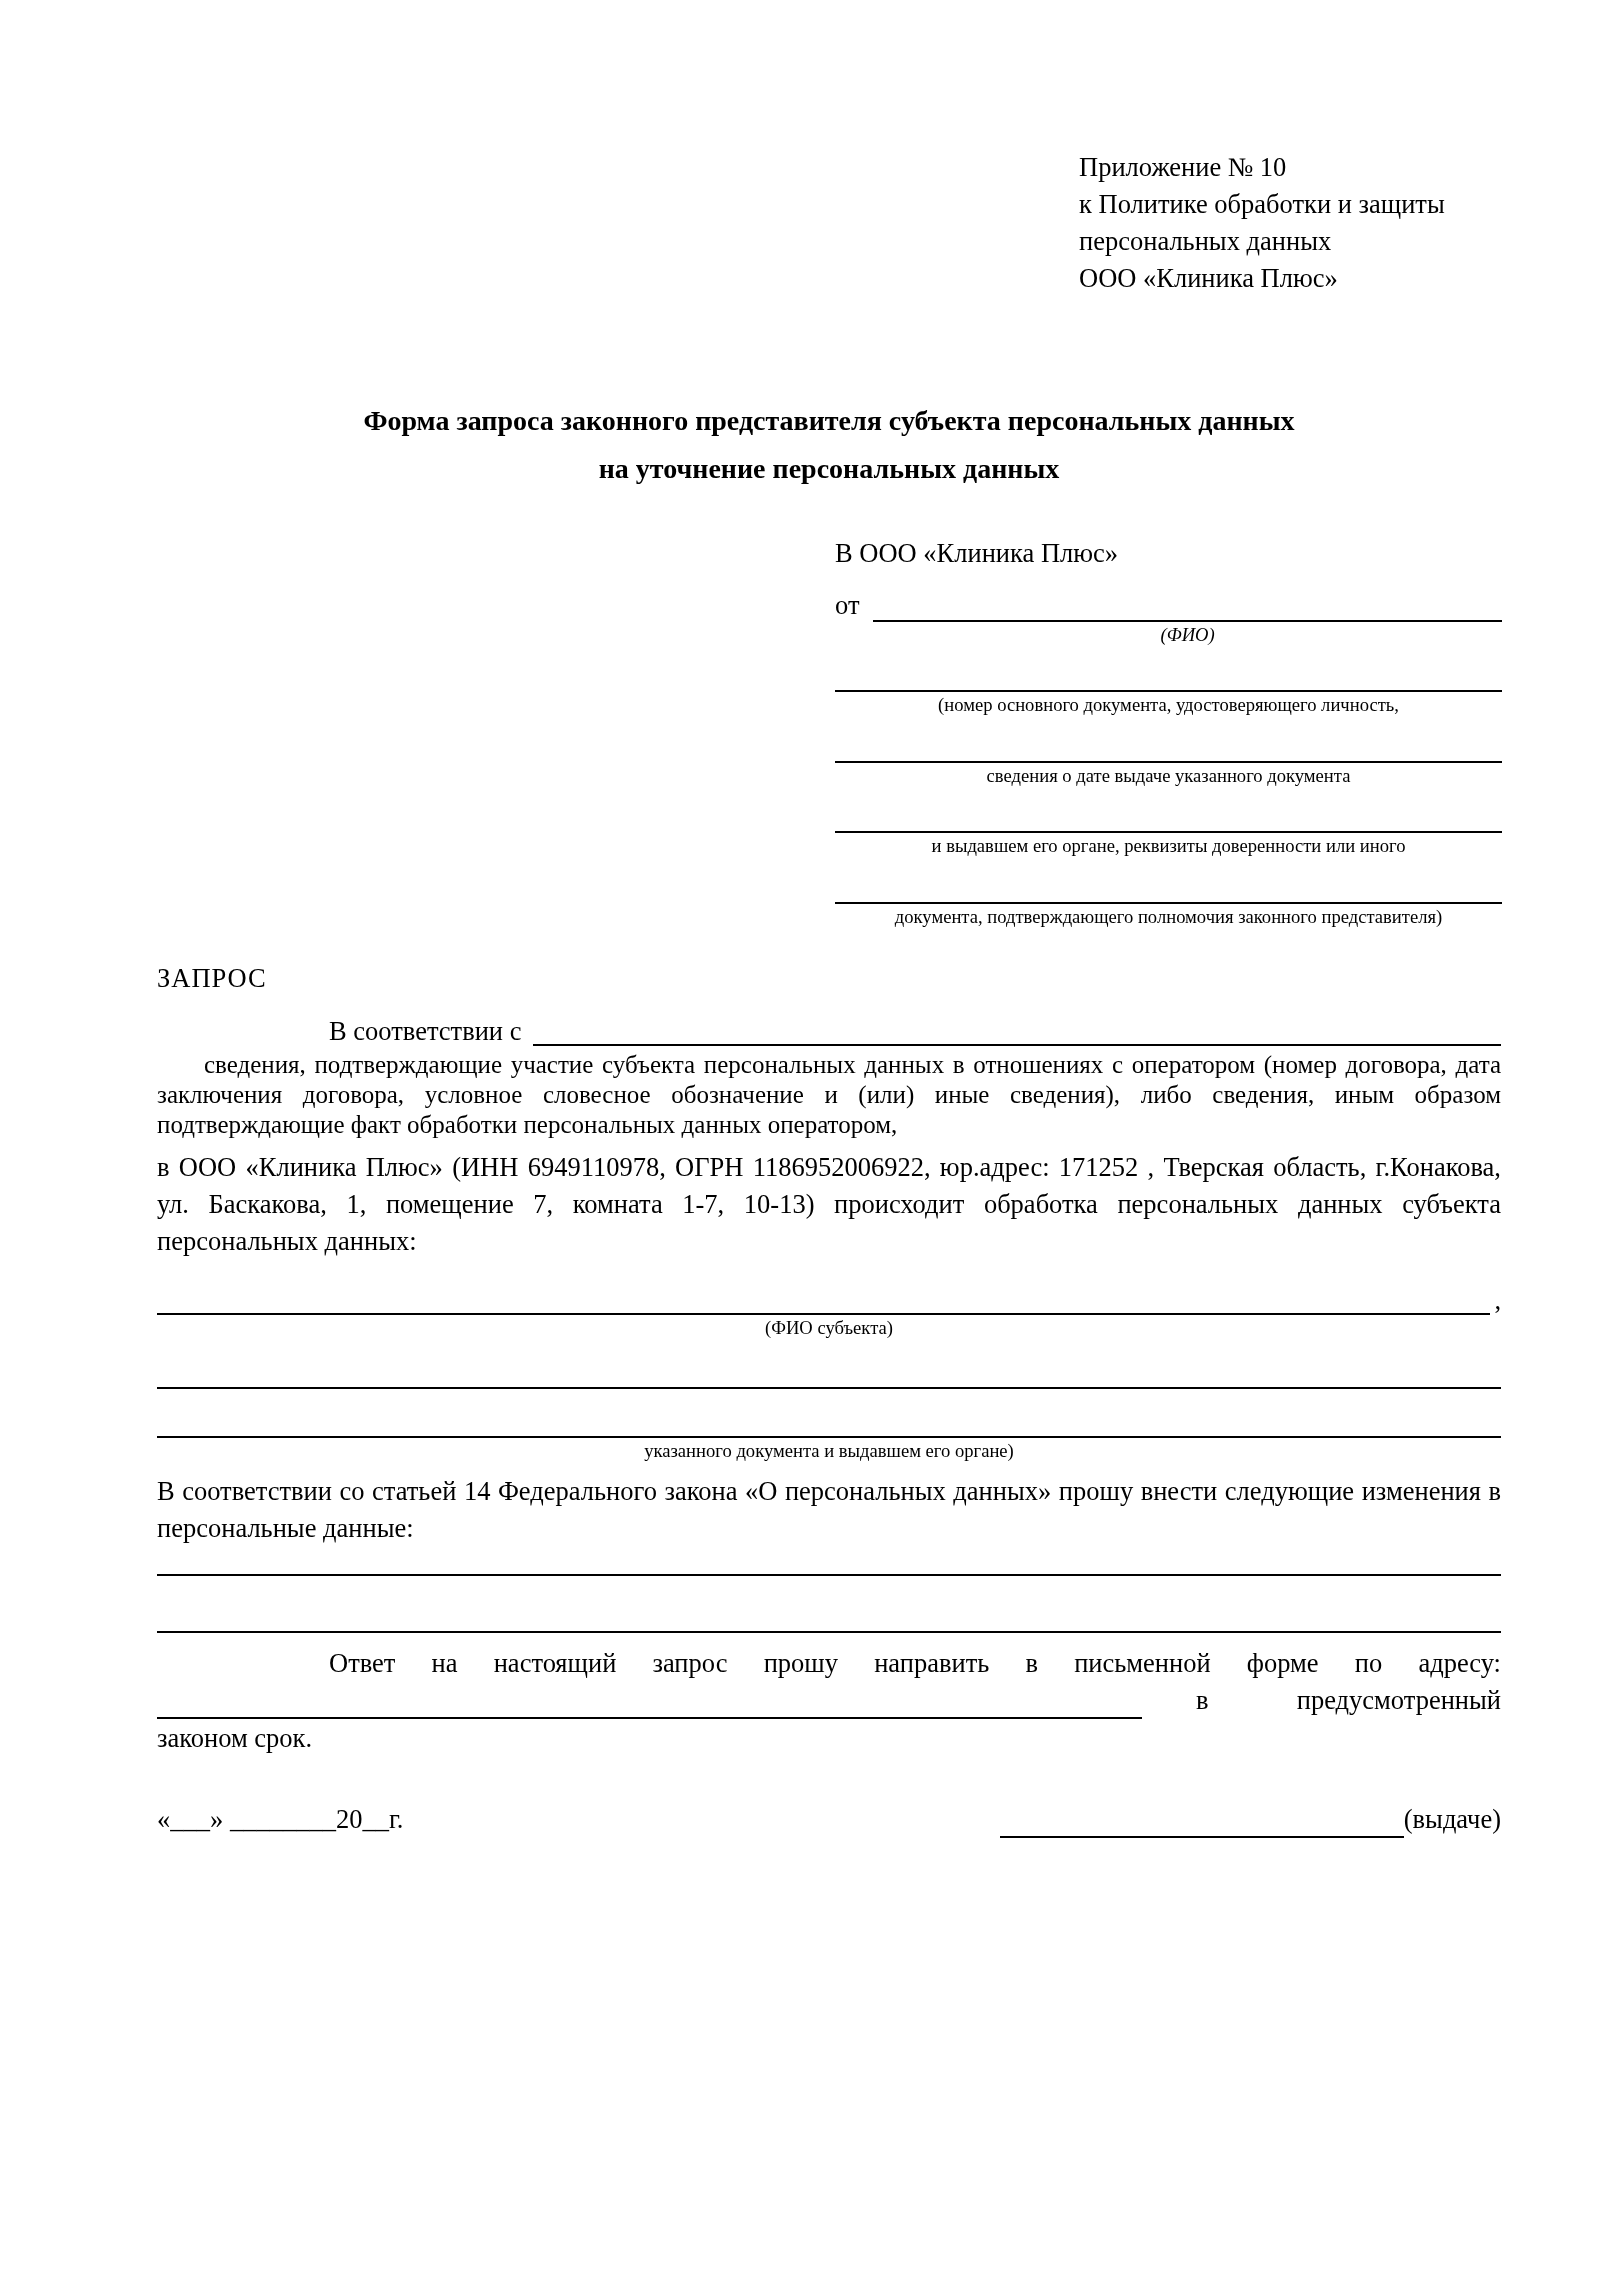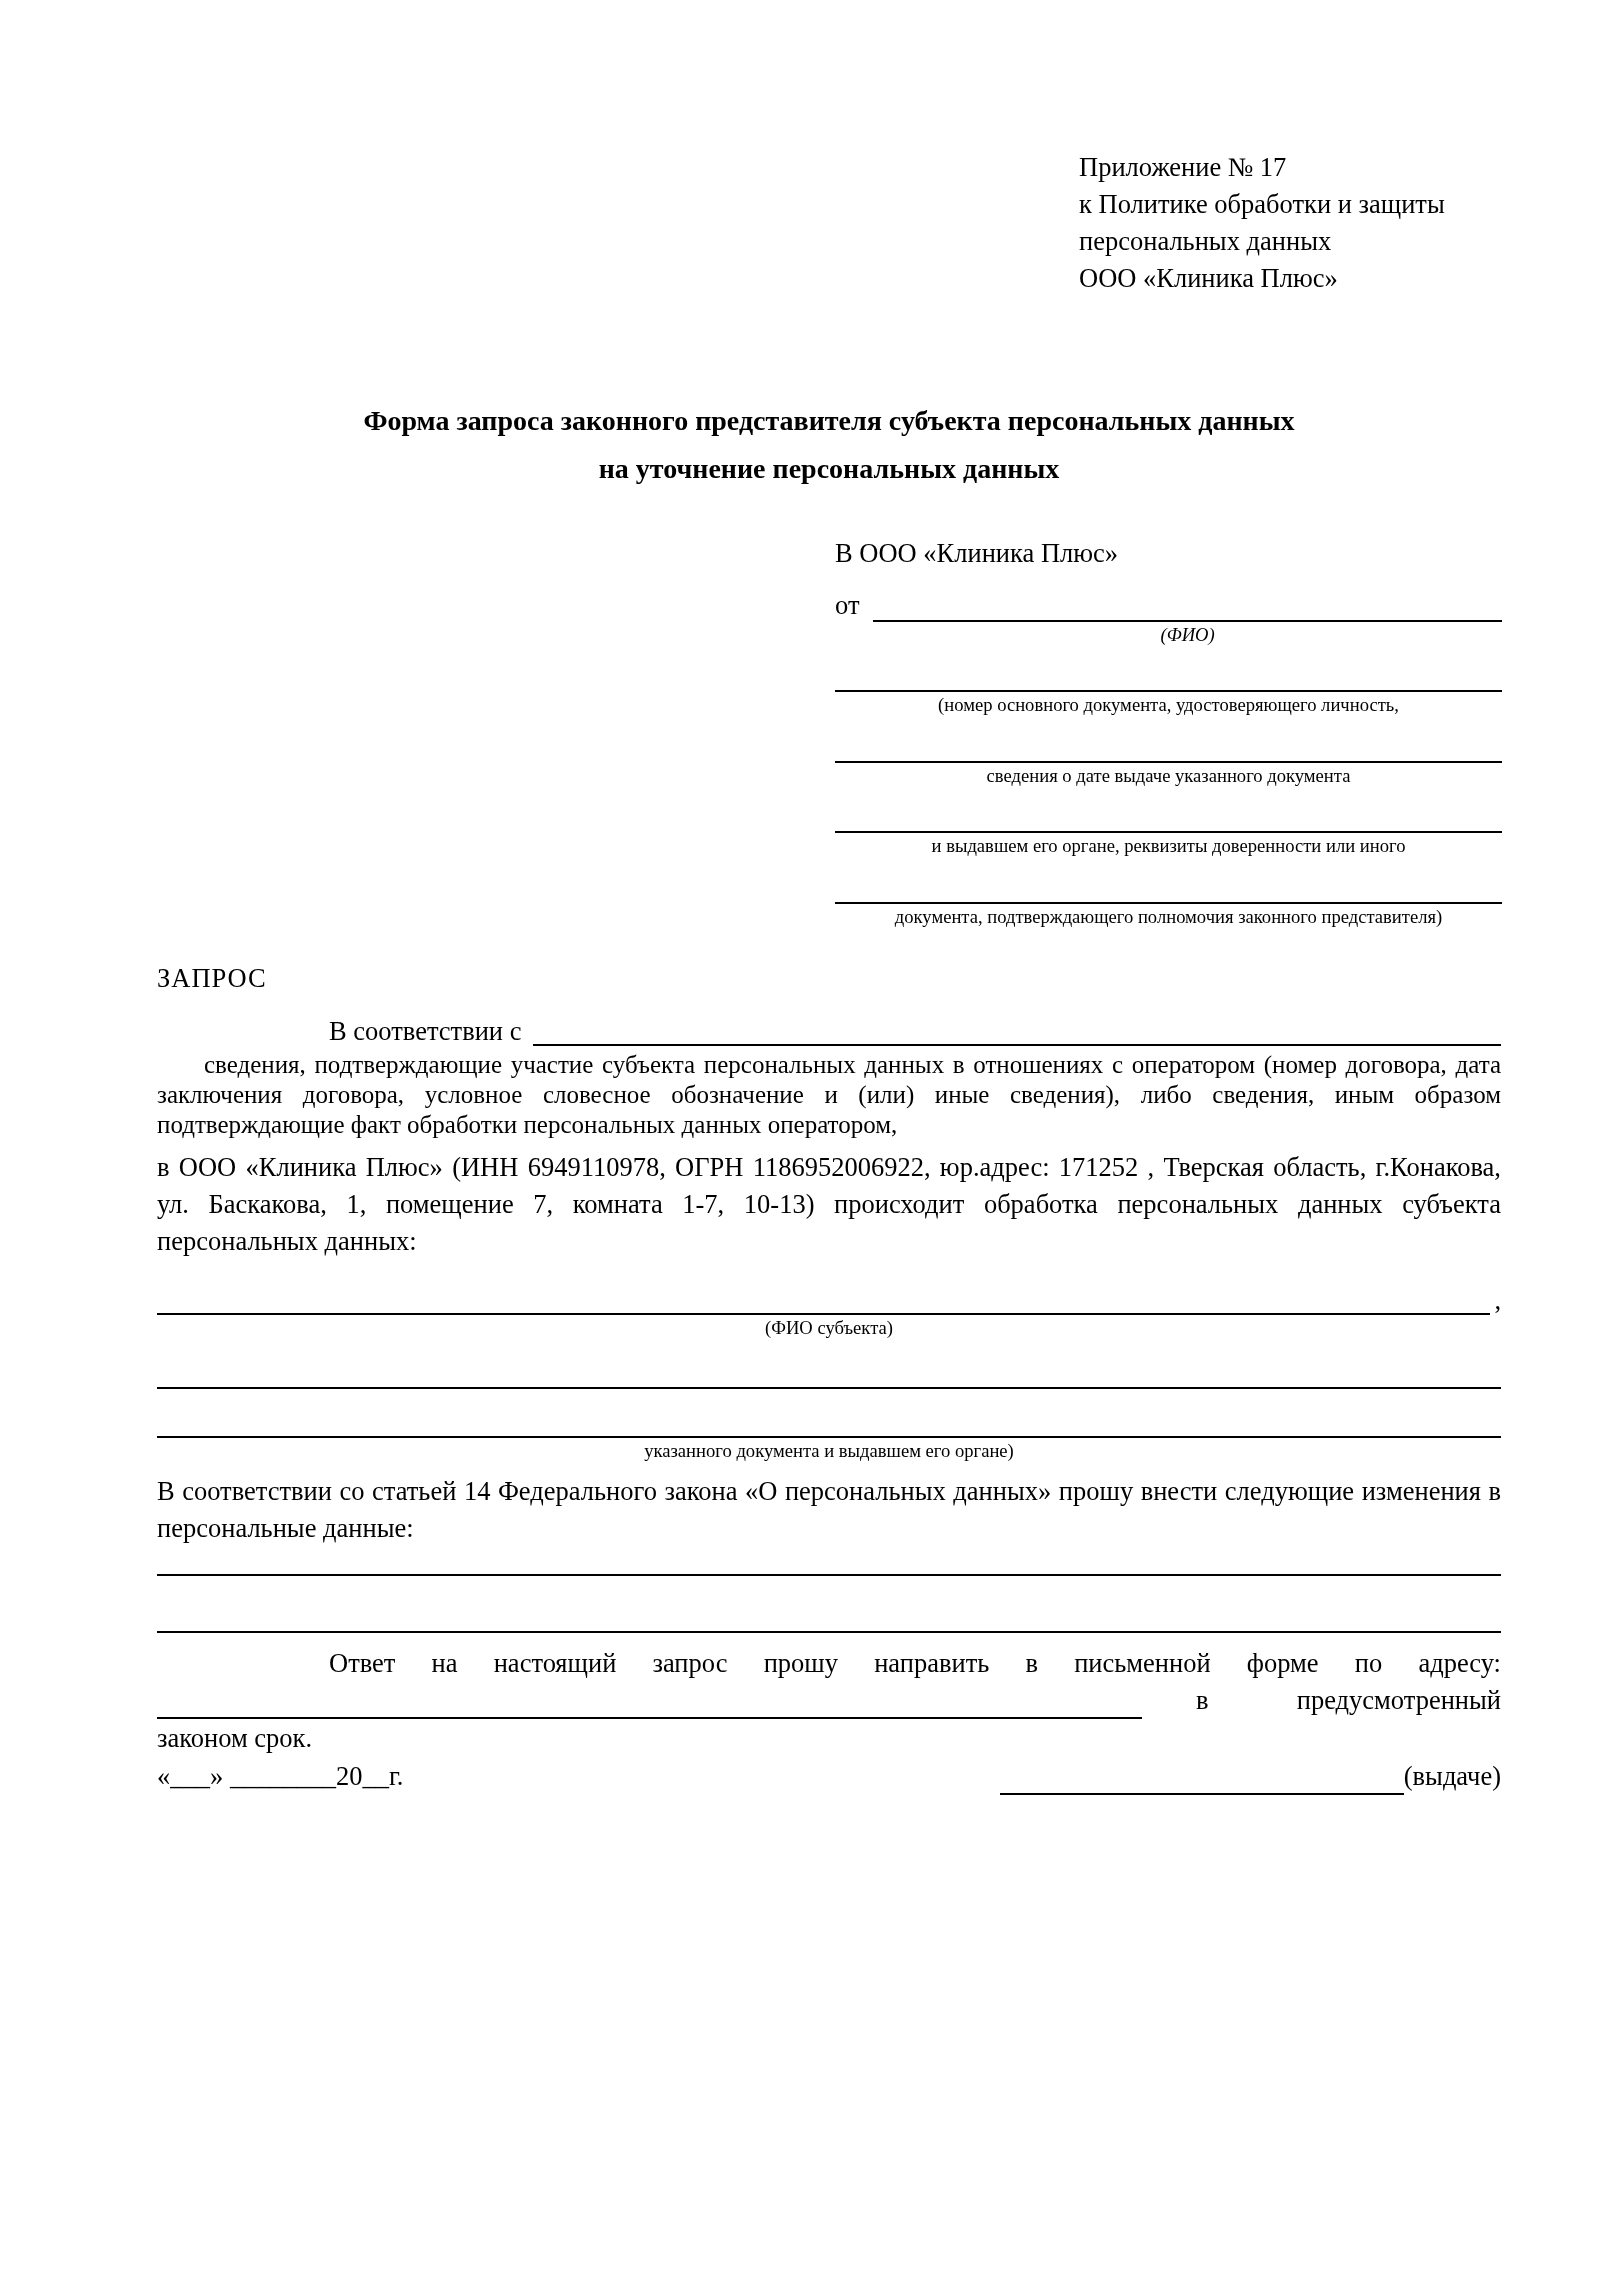--- a/index.html
+++ b/index.html
@@ -67,34 +67,35 @@
     text-align: justify;
     text-align-last: justify;
     text-indent: 172px;
   }
   .reply-line2 { display: flex; align-items: flex-end; }
   .address-blank { width: 985px; height: 35px; }
   .reply-line2 .spread { flex: 1; display: flex; justify-content: space-between; padding-left: 54px; }
   .reply-line3 { line-height: 39px; }
   
   .footer-row {
+    margin-top: 43px;
     display: flex;
     justify-content: space-between;
     align-items: flex-end;
   }
   .sig-group { display: flex; align-items: flex-end; }
   .sig-blank { width: 404px; height: 33px; }
 </style>
 </head>
 <body>
 
 <div class="page">
 
   <div class="appendix">
-    <div>Приложение № 17</div>
+    <div>Приложение № 10</div>
     <div>к Политике обработки и защиты</div>
     <div>персональных данных</div>
     <div>ООО «Клиника Плюс»</div>
   </div>
 
   <div class="title">
     <div>Форма запроса законного представителя субъекта персональных данных</div>
     <div>на уточнение персональных данных</div>
   </div>
 

